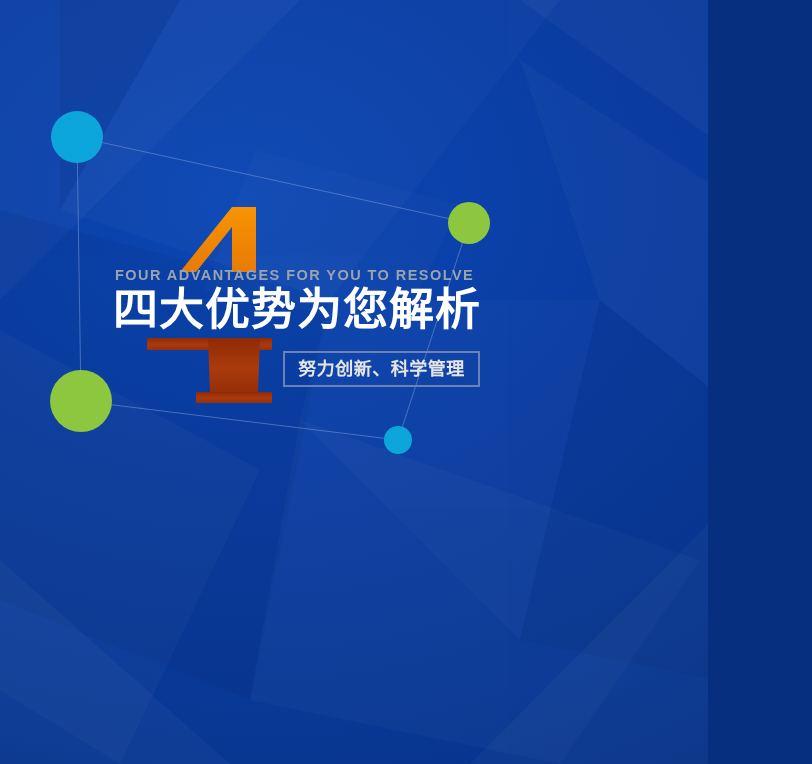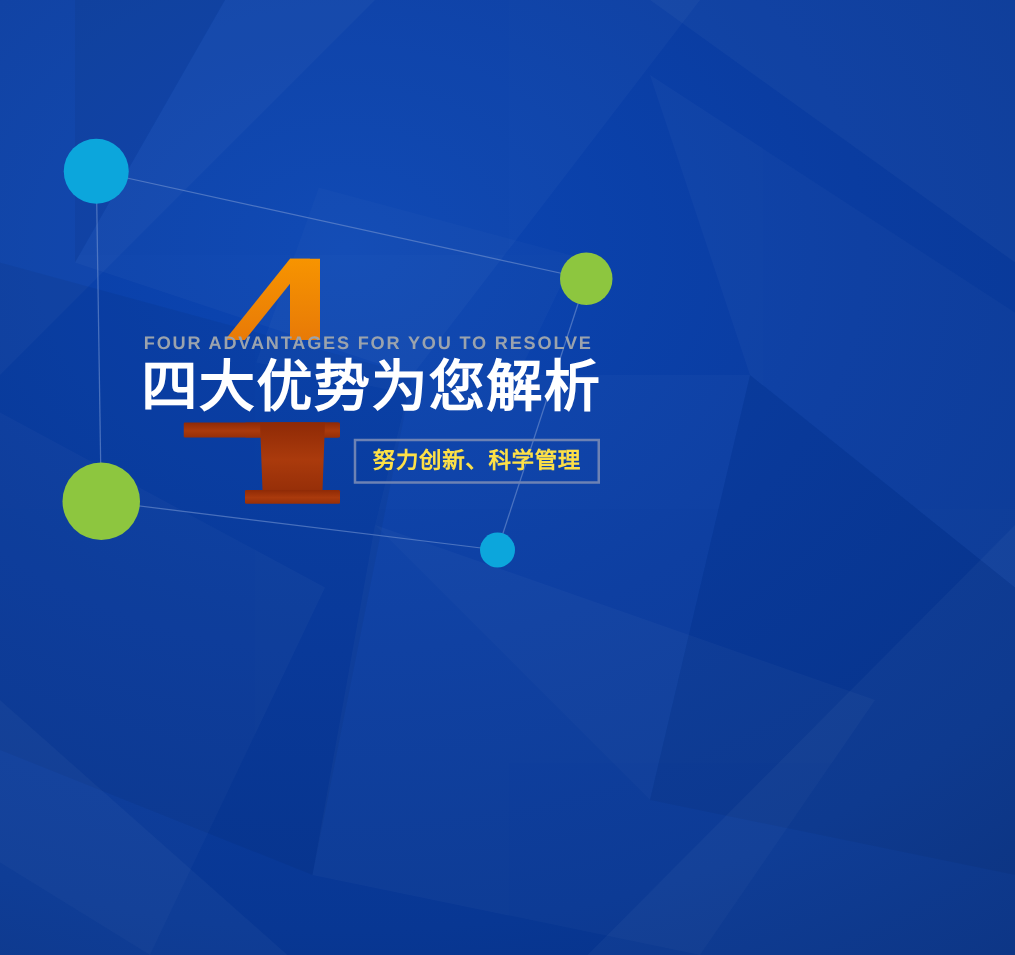--- a/index.html
+++ b/index.html
@@ -8,21 +8,21 @@
     padding: 0;
     background: #06307f;
   }
   body {
     font-family: "Liberation Sans", "DejaVu Sans", sans-serif;
   }
 
   
   #banner-stage {
     position: relative;
-    width: 812px;
+    width: 708px;
     height: 764px;
     overflow: hidden;
     background: #0a3ca0;
   }
 
   
   .bg-base {
     position: absolute;
     inset: 0;
     background:
@@ -103,21 +103,21 @@
     box-sizing: border-box;
     border: 2px solid #6d82b4;
     display: flex;
     align-items: center;
     justify-content: center;
     background: transparent;
   }
   .tagline-text {
     font-size: 18px;
     font-weight: 700;
-    color: #fde047;
+    color: #e5e5e5;
     letter-spacing: 0.5px;
     white-space: nowrap;
     line-height: 1;
     font-family: "DejaVu Sans", "Liberation Sans", sans-serif;
   }
 </style>
 </head>
 <body>
 
 <div id="banner-stage">

